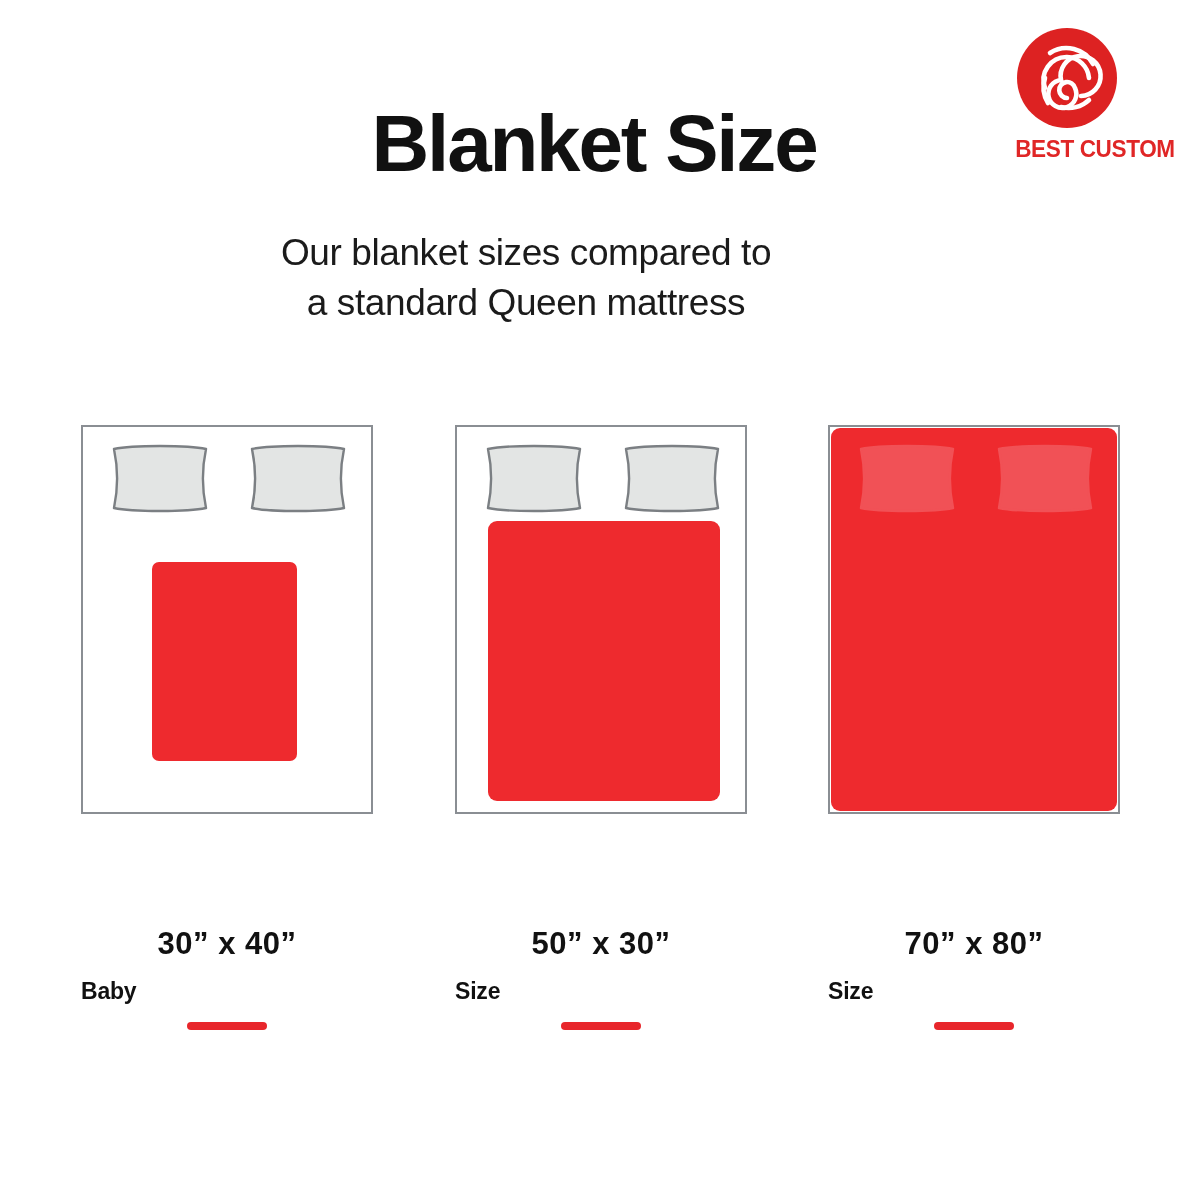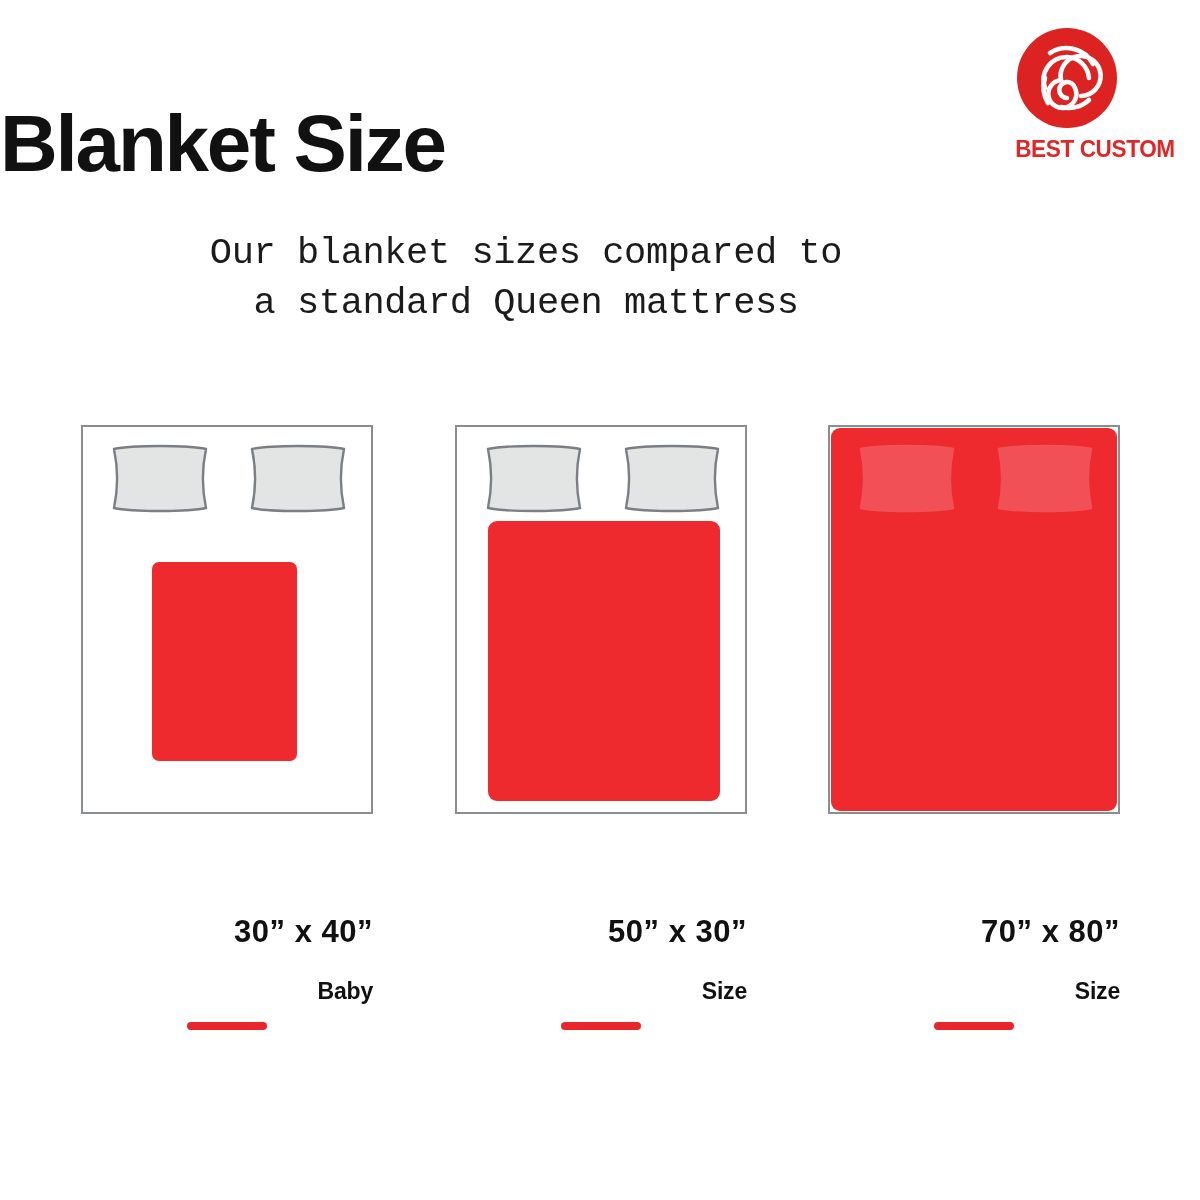--- a/index.html
+++ b/index.html
@@ -47,34 +47,35 @@
     transform: scaleX(0.96);
     transform-origin: center;
   }
 
   
   #page-title {
     position: absolute;
     left: 0;
     top: 104px;
     width: 1188px;
+    text-align: center;
     font-family: "Liberation Sans", sans-serif;
     font-weight: bold;
     font-size: 80px;
     letter-spacing: -2.2px;
     color: #111111;
     line-height: 1;
   }
   #page-subtitle {
     position: absolute;
     left: 0;
     top: 228px;
     width: 1052px;
     text-align: center;
-    font-family: Liberation Mono, monospace;
+    font-family: Liberation Sans, sans-serif;
     font-weight: 400;
     font-size: 37px;
     line-height: 50px;
     letter-spacing: -0.4px;
     color: #1b1b1b;
     white-space: pre-line;
   }
 
   
   .bed-column {
@@ -102,35 +103,35 @@
     border-radius: 7px;
   }
   
   .bed-caption {
     position: absolute;
     width: 292px;
     text-align: center;
   }
   .size-label {
     position: absolute;
-    top: 4px;
-    width: 292px;
-    text-align: right;
+    top: 16px;
+    width: 292px;
+    text-align: center;
     font-family: "Liberation Sans", sans-serif;
     font-weight: bold;
     font-size: 31px;
     letter-spacing: 0.5px;
     color: #111111;
     white-space: nowrap;
   }
   .type-label {
     position: absolute;
     top: 68px;
     width: 292px;
-    text-align: right;
+    text-align: left;
     font-family: "Liberation Sans", sans-serif;
     font-weight: bold;
     font-size: 23px;
     letter-spacing: -0.2px;
     color: #111111;
     white-space: nowrap;
   }
   .accent-bar {
     position: absolute;
     top: 112px;

